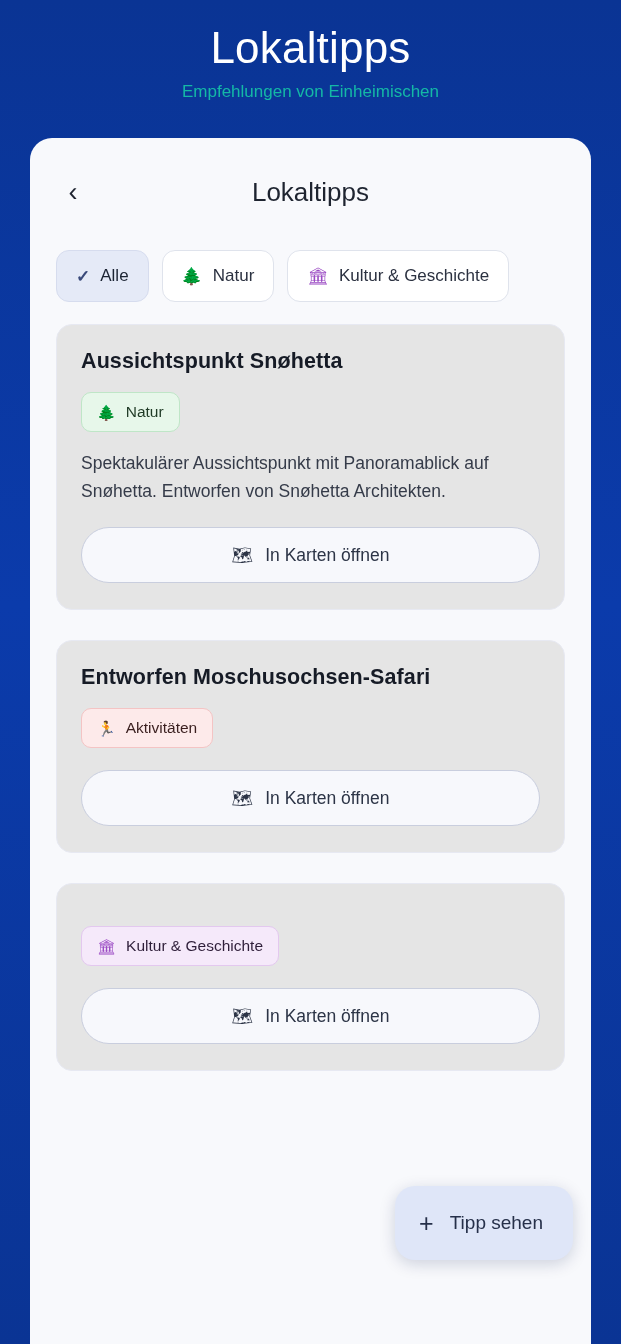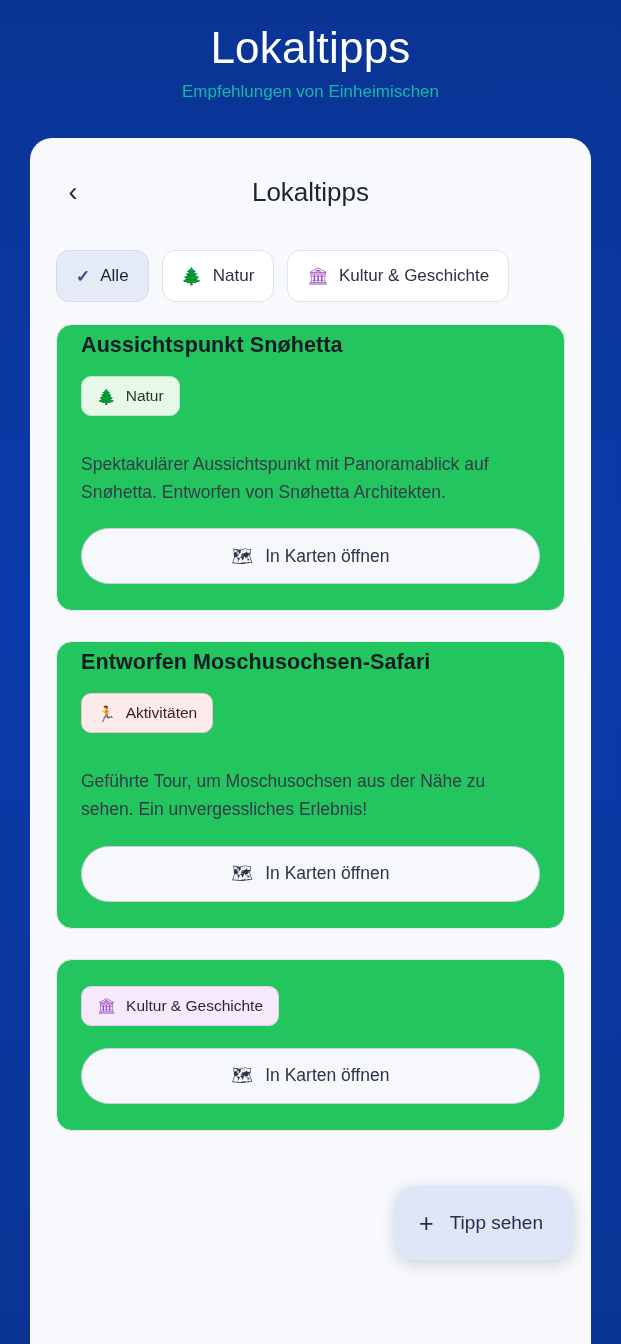--- a/index.html
+++ b/index.html
@@ -107,24 +107,24 @@
   }
 
   
   .list {
     padding: 22px 26px 40px 26px;
     display: flex;
     flex-direction: column;
     gap: 30px;
   }
   .card {
-    background: #22c55e;
+    background: #e5e5e5;
     border: 1px solid #e7e9f2;
     border-radius: 16px;
-    padding: 8px 24px 26px 24px;
+    padding: 24px 24px 26px 24px;
   }
   .card h2 {
     font-size: 21.5px;
     font-weight: bold;
     color: #161b26;
     letter-spacing: 0.1px;
   }
   .tag {
     display: inline-flex;
     align-items: center;
@@ -138,21 +138,21 @@
   }
   .tag.nature  { background: #e7f7ea; border: 1px solid #bfe6c7; color: #1f3a25; }
   .tag.activity{ background: #fdeaea; border: 1px solid #f4c4c4; color: #3a1f1f; }
   .tag.culture { background: #f5e9fa; border: 1px solid #e3c8ef; color: #2f1f3a; }
   .tag .glyph { font-size: 15px; line-height: 1; }
   .tag.nature .glyph { color: #2e9a4d; }
   .tag.activity .glyph { color: #e05b4a; }
   .tag.culture .glyph { color: #9b4bc4; }
 
   .desc {
-    margin-top: 35px;
+    margin-top: 18px;
     font-size: 17.5px;
     line-height: 1.58;
     color: #353b49;
   }
   .map-btn {
     margin-top: 22px;
     width: 100%;
     height: 56px;
     border-radius: 28px;
     border: 1px solid #c9cede;
@@ -233,21 +233,20 @@
         <span>In Karten öffnen</span>
       </button>
     </div>
 
     <div class="card">
       <h2>Entworfen Moschusochsen-Safari</h2>
       <div class="tag activity">
         <span class="glyph">🏃</span>
         <span>Aktivitäten</span>
       </div>
-      <p class="desc">Geführte Tour, um Moschusochsen aus der Nähe zu sehen. Ein unvergessliches Erlebnis!</p>
       <button class="map-btn">
         <span class="glyph">🗺</span>
         <span>In Karten öffnen</span>
       </button>
     </div>
 
     <div class="card">
       <div class="tag culture">
         <span class="glyph">🏛</span>
         <span>Kultur &amp; Geschichte</span>

